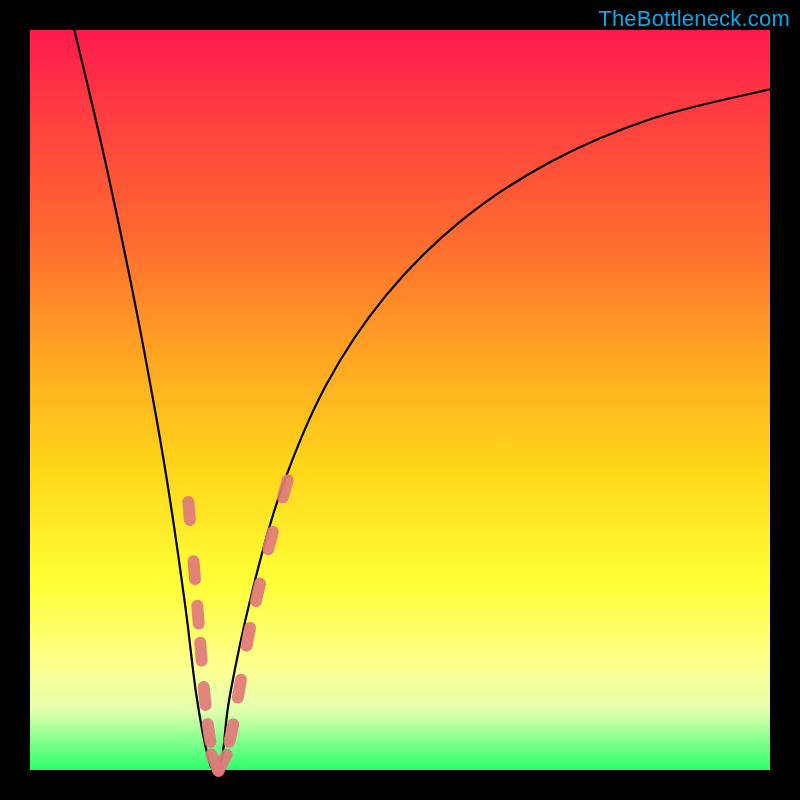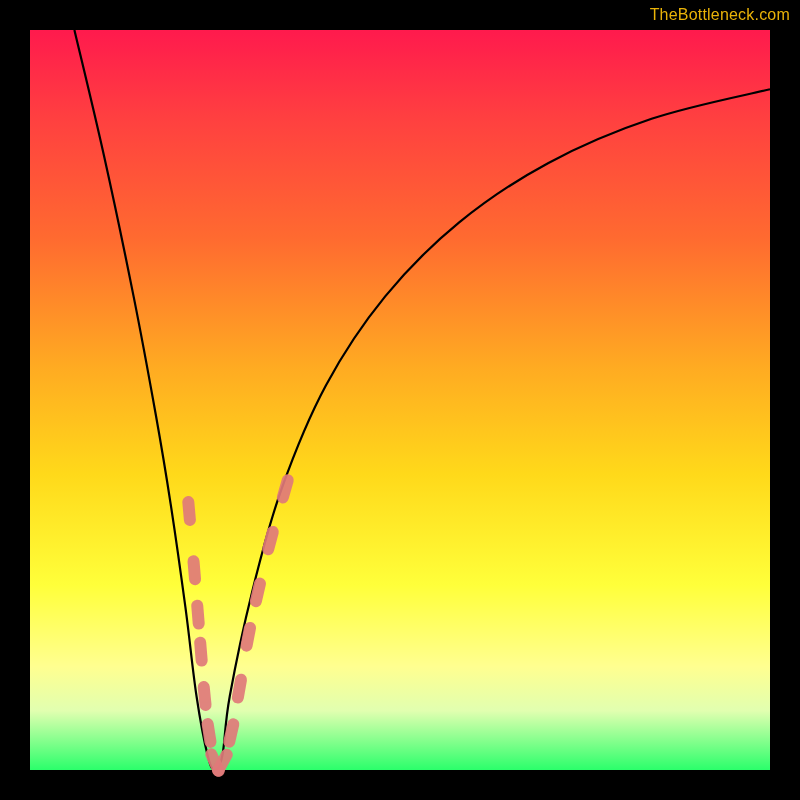--- a/index.html
+++ b/index.html
@@ -27,22 +27,22 @@
       #ffff3a 75%,
       #ffff90 86%,
       #e1ffb0 92%,
       #2bff6b 100%
     );
   }
   .watermark {
     position: absolute;
     top: 6px;
     right: 10px;
-    color: #eab308;
-    font-size: 16px;
+    color: #0ea5e9;
+    font-size: 22px;
     letter-spacing: 0.2px;
     user-select: none;
   }
   svg.curve {
     position: absolute;
     left: 0;
     top: 0;
     width: 740px;
     height: 740px;
     overflow: visible;

